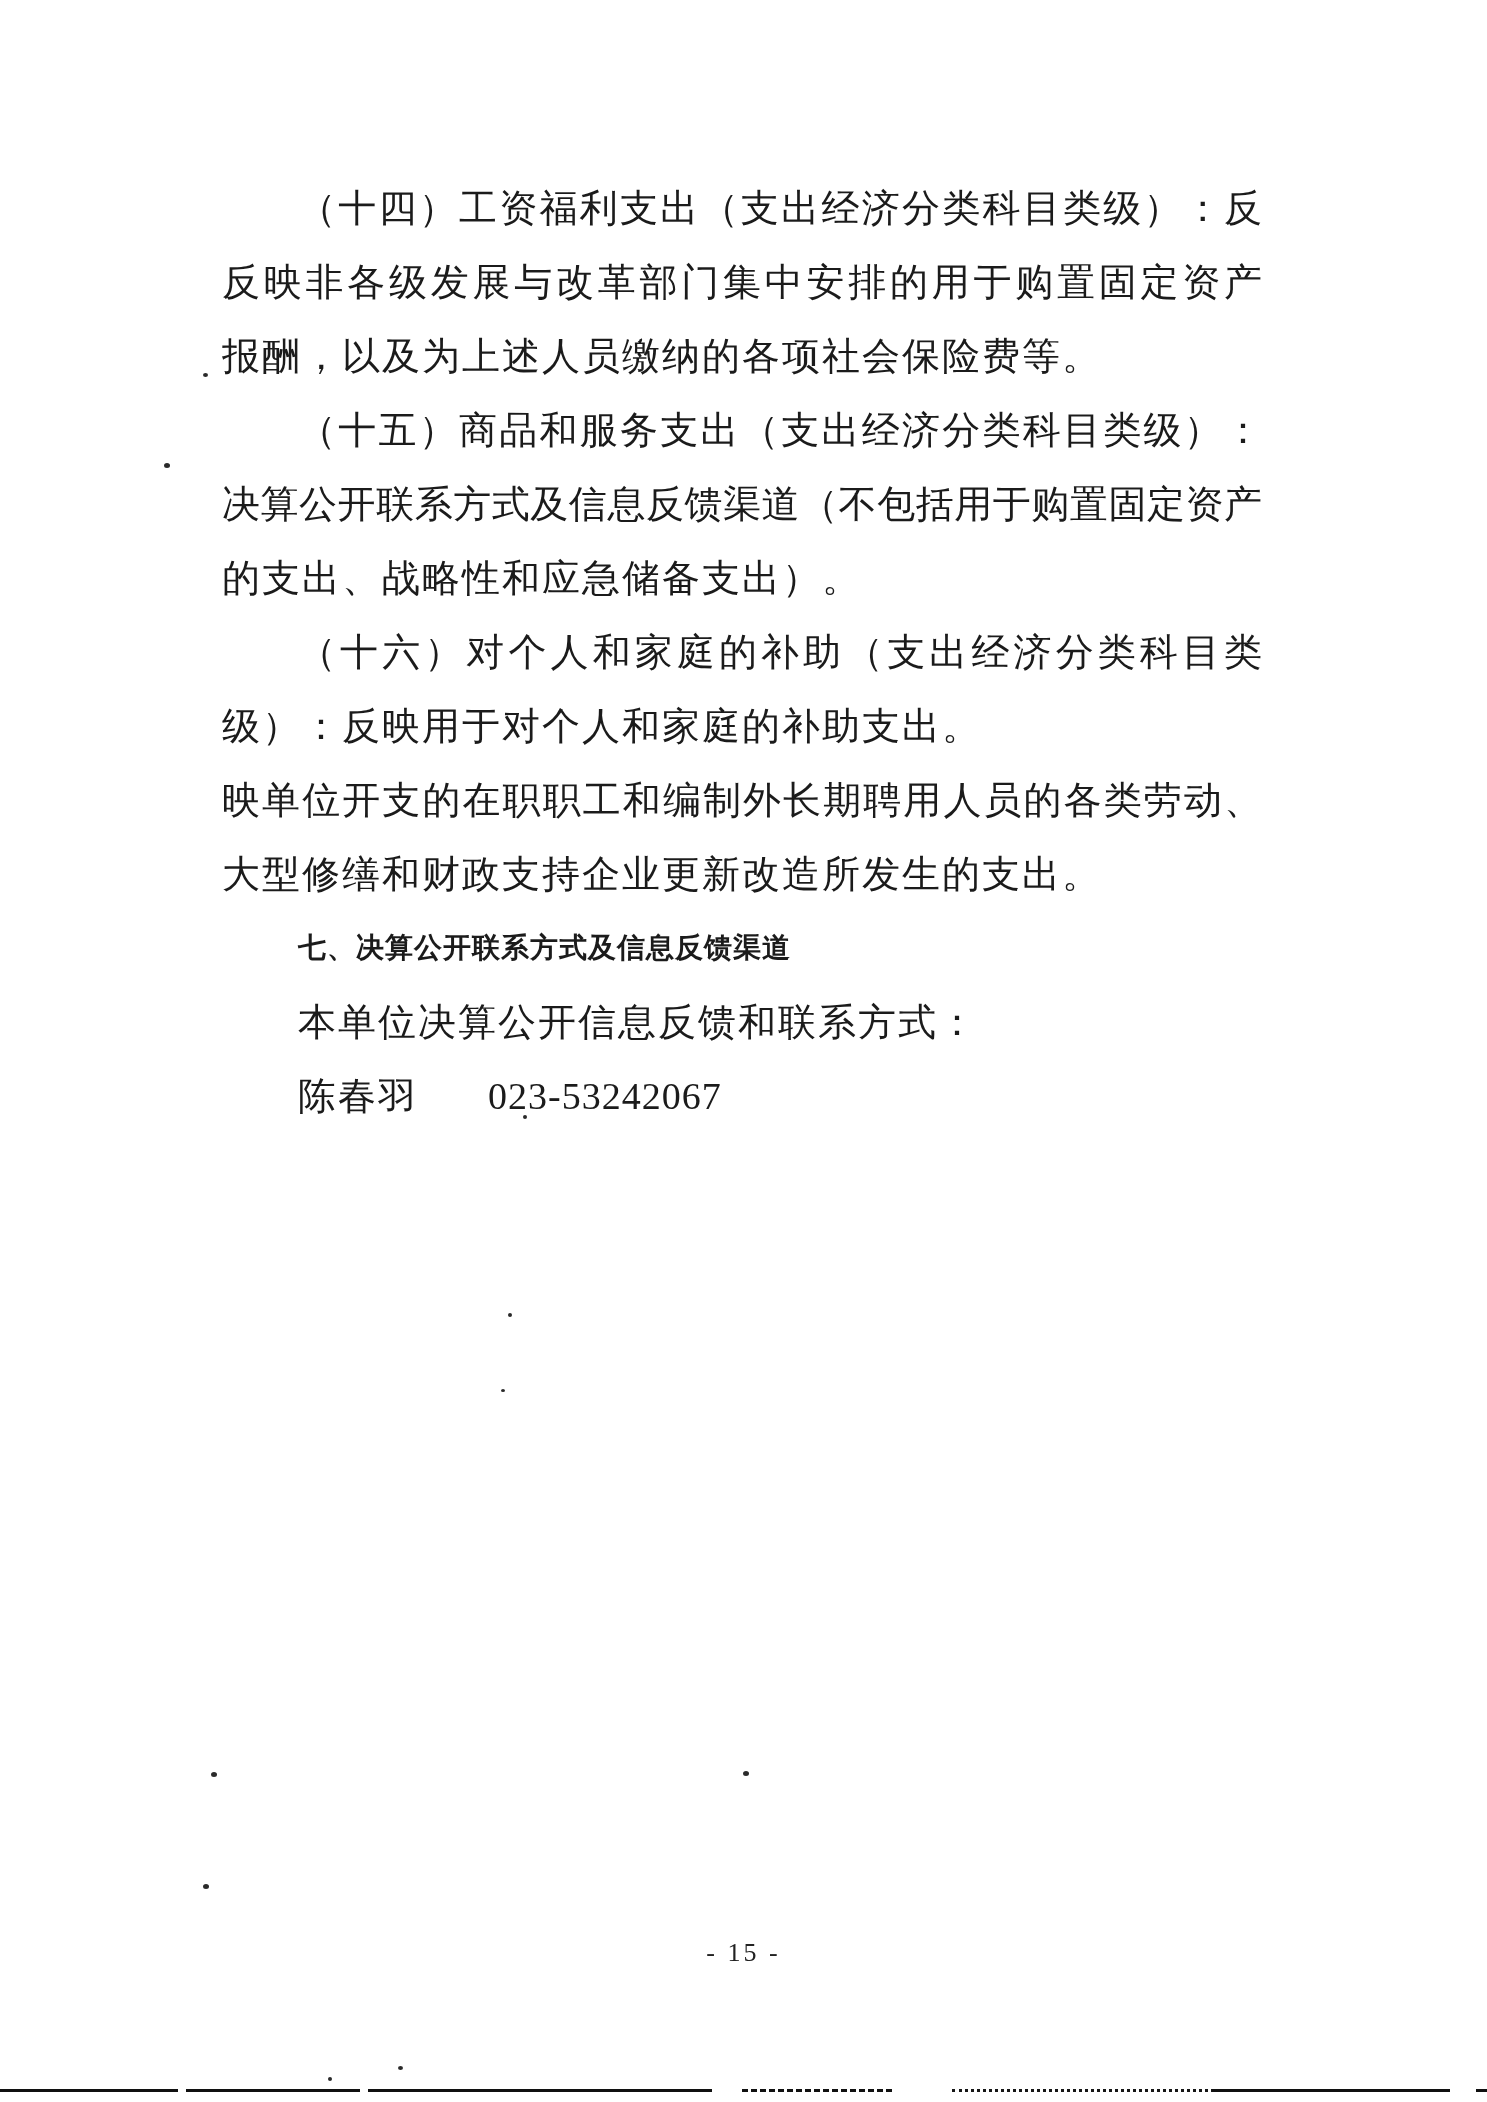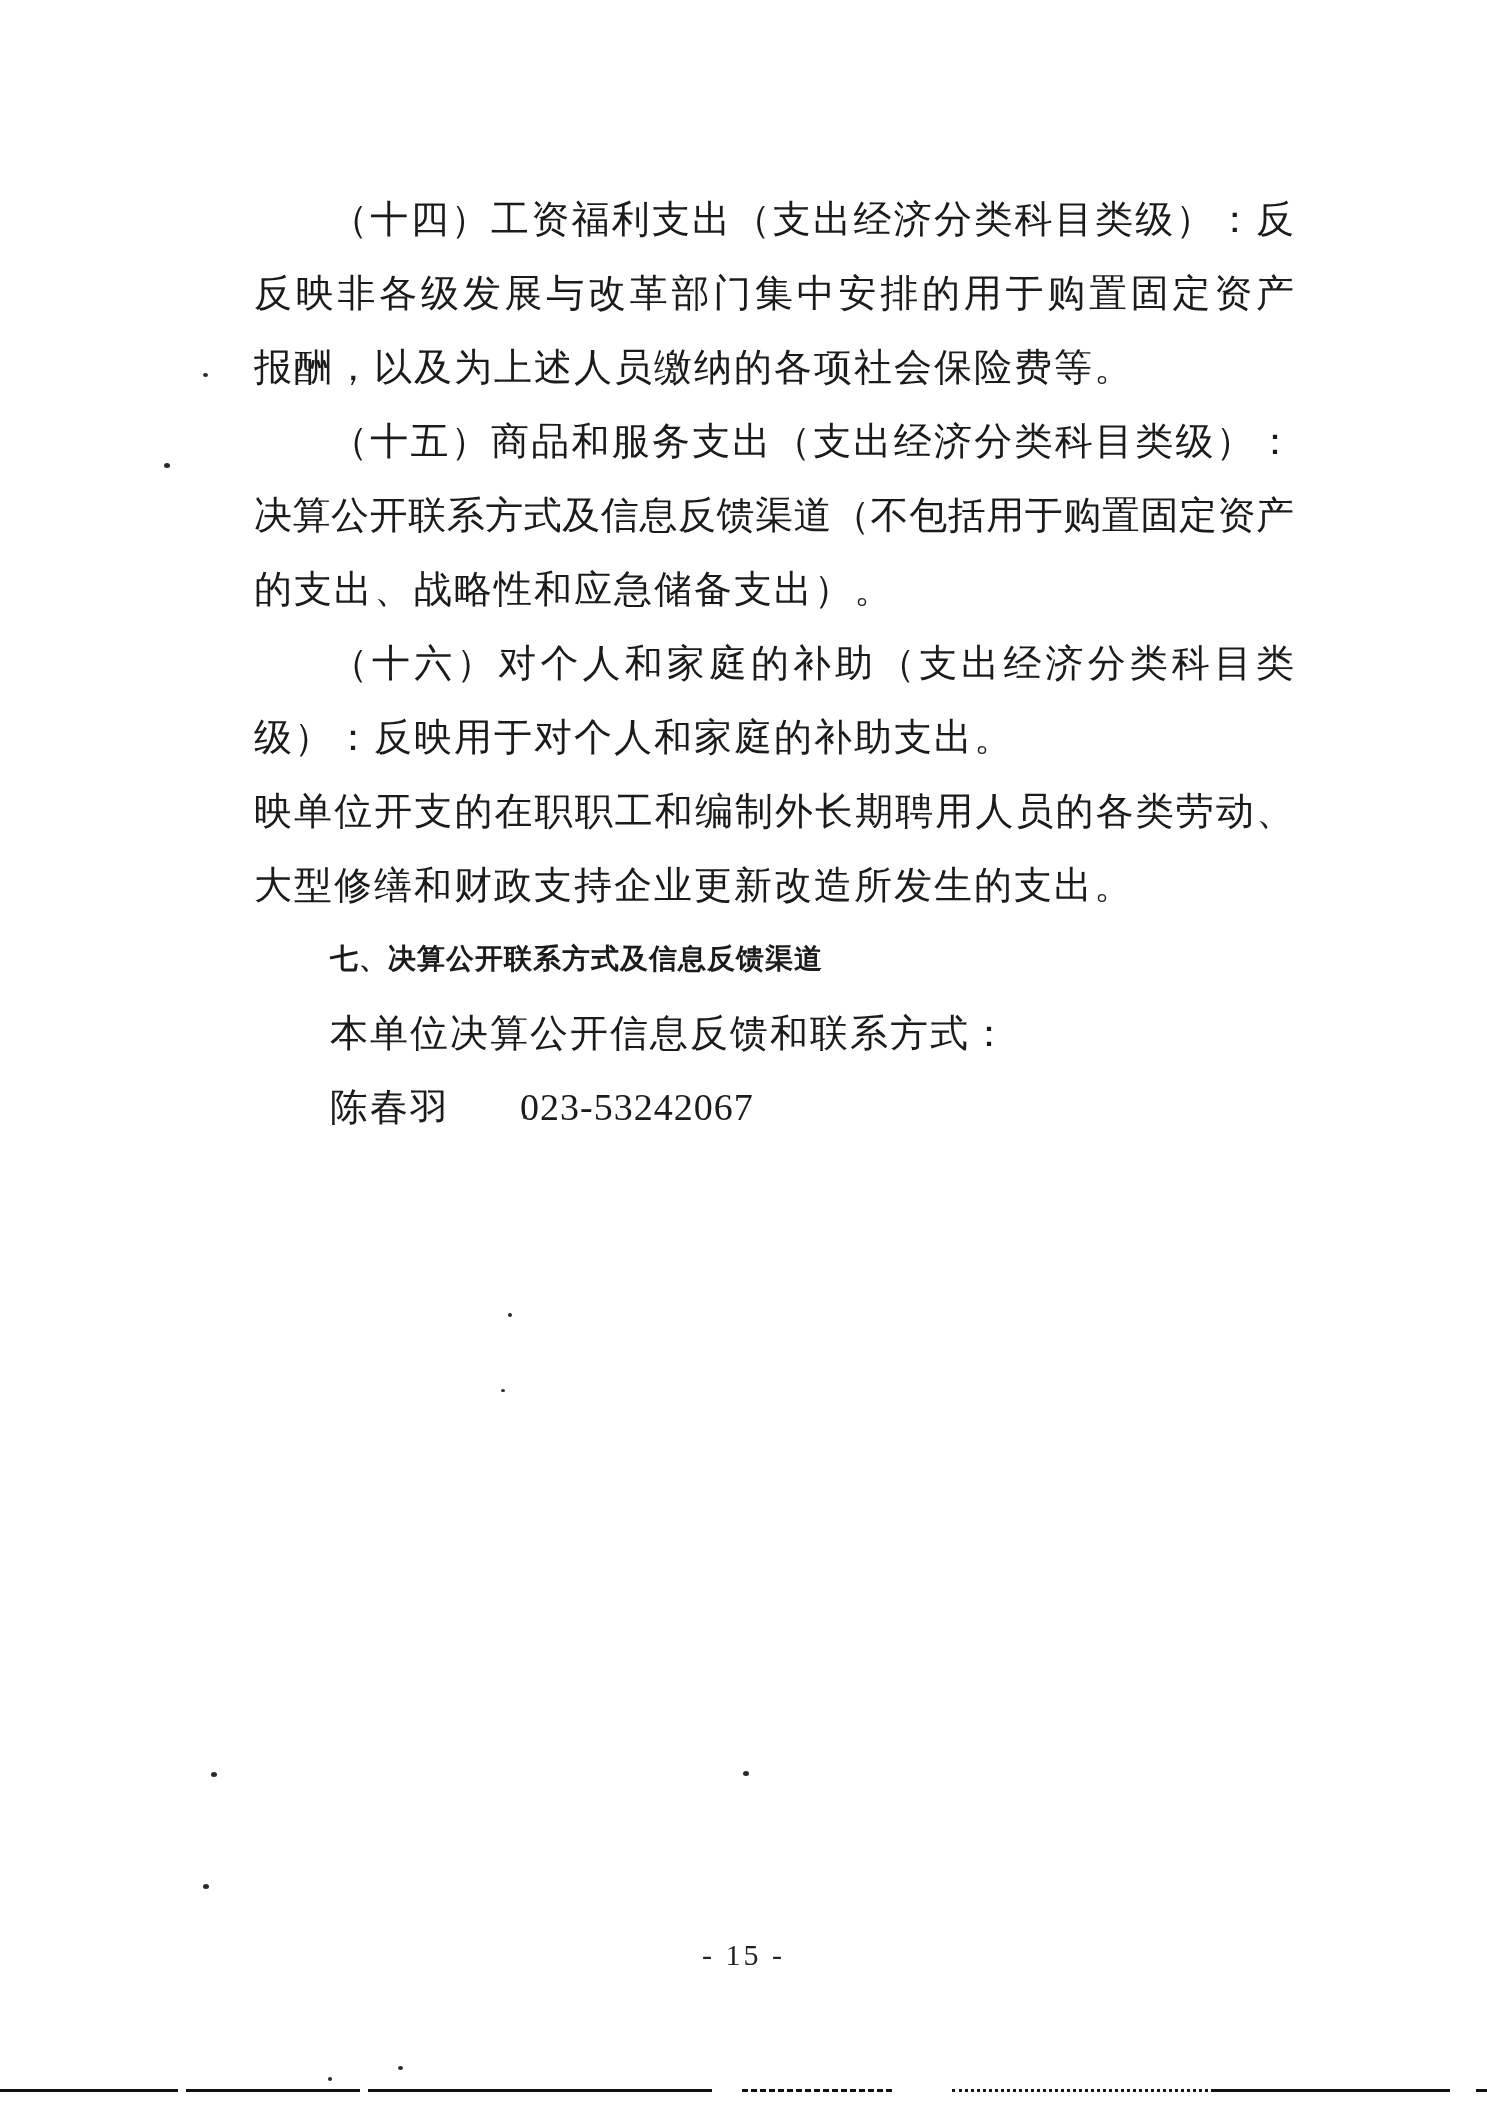--- a/index.html
+++ b/index.html
@@ -7,25 +7,24 @@
     position:relative;
     width:1487px; height:2102px;
     margin:0 auto;
     background:#ffffff;
     color:#1b1b1b;
     font-family:"Liberation Serif","DejaVu Serif",serif;
     overflow:hidden;
   }
   .text-block {
     position:absolute;
-    left:222px; top:182px;
+    left:222px; top:171px;
     width:1040px;
     font-size:38px;
     line-height:74px;
-    margin-left:32px;
   }
   .line {
     height:74px;
     white-space:nowrap;
     letter-spacing:2px;
   }
   .line.j {
     text-align:justify;
     text-align-last:justify;
     letter-spacing:0;
@@ -40,21 +39,21 @@
   .phone {
     margin-left:70px;
     letter-spacing:1px;
     text-align:center;
   }
   .page-number {
     position:absolute;
     left:0; top:1938px;
     width:100%;
     text-align:center;
-    font-size:30px;
+    font-size:26px;
     letter-spacing:3px;
     color:#222;
   }
   .speck {
     position:absolute;
     background:#2a2a2a;
     border-radius:50%;
   }
   .scanline {
     position:absolute;

